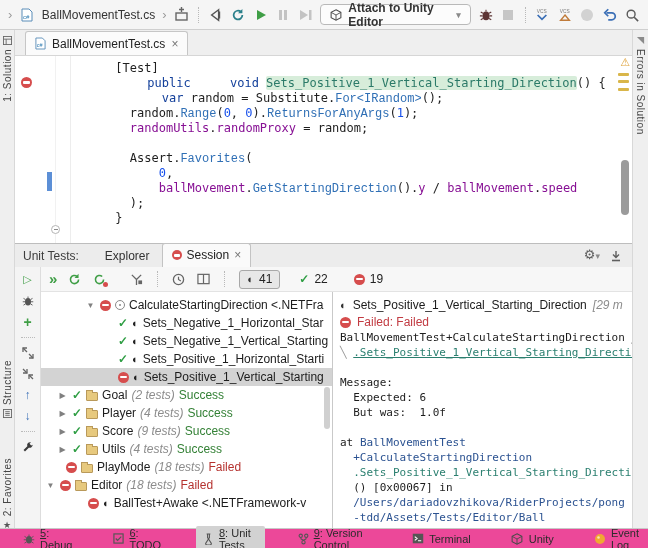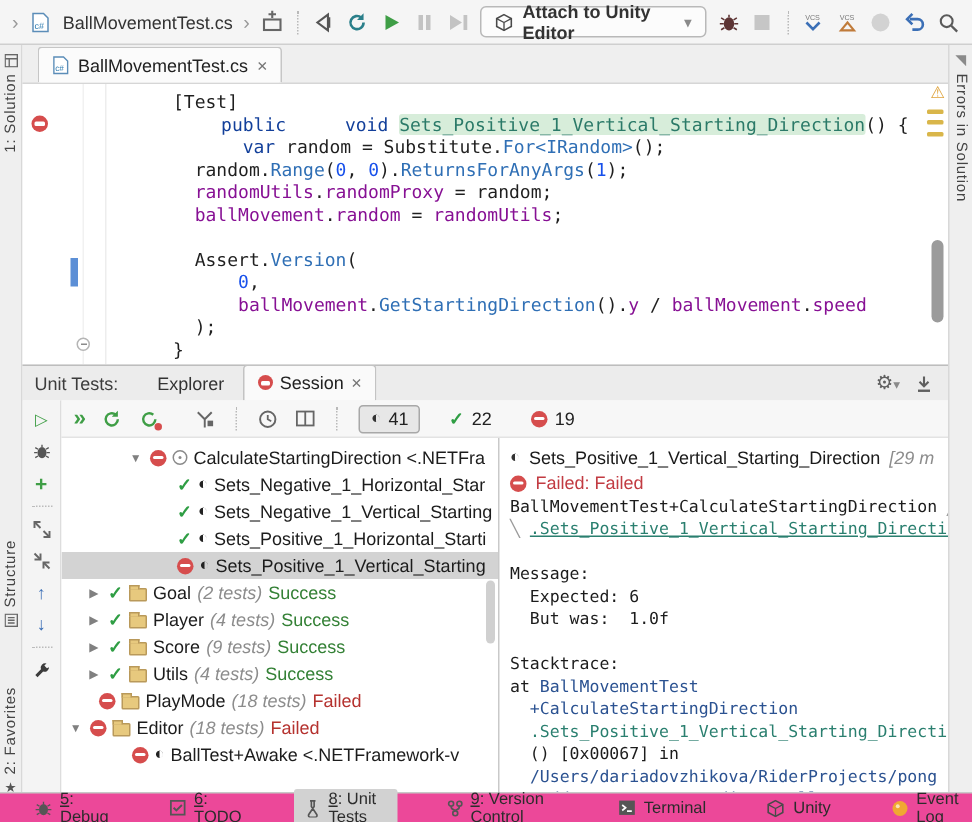--- a/index.html
+++ b/index.html
@@ -43,21 +43,21 @@
 
   
   .editor { position:absolute; top:56px; left:15px; right:16px; height:187px; background:#fff; overflow:hidden; }
   .gutter { position:absolute; left:0; top:0; bottom:0; width:56px; border-right:1px solid #ededed; }
   .gut-line2 { position:absolute; left:40px; top:0; bottom:0; width:1px; background:#f1f1f1; }
   .code { position:absolute; left:57px; top:5px; right:16px; }
   .code-line { white-space:pre; font:12px/15px "DejaVu Sans Mono", monospace; height:15px; }
   .tk-p { color:#1f1f1f; }
   .tk-k { color:#123f9a;margin-left:32px; }
   .tk-d { color:#2b7a68; background:#d7edda; border-radius:2px; }
-  .tk-c { color:#2f6fb5; }
+  .tk-c { color:#2f6fb5;font-family:Liberation Mono, monospace; }
   .tk-f { color:#871094; }
   .tk-n { color:#1750eb; }
   .ico-fail { display:inline-block; width:11px; height:11px; border-radius:50%; background:#d64d4d; position:relative; flex:none; }
   .ico-fail::after { content:""; position:absolute; left:2px; right:2px; top:4px; height:2.5px; background:#fff; border-radius:1px; }
   .gut-fail { position:absolute; left:6px; top:21px; }
   .change-bar { position:absolute; left:32px; top:116px; width:5px; height:19px; background:#5c8fd6; }
   .fold-minus { position:absolute; left:36px; top:169px; width:9px; height:9px; border:1px solid #b5b5b5;
     border-radius:50%; background:#fff; }
   .fold-minus::after { content:""; position:absolute; left:1.5px; right:1.5px; top:3px; height:1px; background:#8a8a8a; }
   .warn-tri { position:absolute; right:2px; top:0px; color:#dfa33c; font-size:11px; line-height:12px; }
@@ -284,23 +284,22 @@
       <span class="ico-fail gut-fail"></span>
       <span class="change-bar"></span>
       <span class="fold-minus"></span>
     </div>
     <div class="code">
         <div class="code-line"><span class="tk-p">      [Test]</span></div>
         <div class="code-line"><span class="tk-p">      </span><span class="tk-k">public</span><span class="tk-p"> </span><span class="tk-k">void</span><span class="tk-p"> </span><span class="tk-d">Sets_Positive_1_Vertical_Starting_Direction</span><span class="tk-p">() {</span></div>
         <div class="code-line"><span class="tk-p">        </span><span class="tk-k">var</span><span class="tk-p"> random = Substitute.</span><span class="tk-c">For&lt;IRandom&gt;</span><span class="tk-p">();</span></div>
         <div class="code-line"><span class="tk-p">        random.</span><span class="tk-c">Range</span><span class="tk-p">(</span><span class="tk-n">0</span><span class="tk-p">, </span><span class="tk-n">0</span><span class="tk-p">).</span><span class="tk-c">ReturnsForAnyArgs</span><span class="tk-p">(</span><span class="tk-n">1</span><span class="tk-p">);</span></div>
         <div class="code-line"><span class="tk-p">        </span><span class="tk-f">randomUtils</span><span class="tk-p">.</span><span class="tk-f">randomProxy</span><span class="tk-p"> = random;</span></div>
-        <div class="code-line"><span class="tk-p">        </span><span class="tk-f">ballMovement</span><span class="tk-p">.</span><span class="tk-f">random</span><span class="tk-p"> = </span><span class="tk-f">randomUtils</span><span class="tk-p">;</span></div>
         <div class="code-line"> </div>
-        <div class="code-line"><span class="tk-p">        Assert.</span><span class="tk-c">Version</span><span class="tk-p">(</span></div>
+        <div class="code-line"><span class="tk-p">        Assert.</span><span class="tk-c">Favorites</span><span class="tk-p">(</span></div>
         <div class="code-line"><span class="tk-p">            </span><span class="tk-n">0</span><span class="tk-p">,</span></div>
         <div class="code-line"><span class="tk-p">            </span><span class="tk-f">ballMovement</span><span class="tk-p">.</span><span class="tk-c">GetStartingDirection</span><span class="tk-p">().</span><span class="tk-f">y</span><span class="tk-p"> / </span><span class="tk-f">ballMovement</span><span class="tk-p">.</span><span class="tk-f">speed</span></div>
         <div class="code-line"><span class="tk-p">        );</span></div>
         <div class="code-line"><span class="tk-p">      }</span></div>
       </div>
     <span class="warn-tri">⚠</span>
     <span class="stripe-mark sm1"></span>
     <span class="stripe-mark sm2"></span>
     <span class="stripe-mark sm3"></span>
     <span class="scroll-thumb"></span>
@@ -506,21 +505,20 @@
         <span>Failed: Failed</span>
       </div>
       <div id="details-mono">
           <div class="d-line"><span class="dk-p">BallMovementTest+CalculateStartingDirection</span><span class="dk-g"> ╱</span></div>
           <div class="d-line"><span class="dk-g">╲ </span><span class="dk-link">.Sets_Positive_1_Vertical_Starting_Direction</span></div>
           <div class="d-line"> </div>
           <div class="d-line"><span class="dk-p">Message:</span></div>
           <div class="d-line"><span class="dk-p">  Expected: 6</span></div>
           <div class="d-line"><span class="dk-p">  But was:  1.0f</span></div>
           <div class="d-line"> </div>
-          <div class="d-line"><span class="dk-p">Stacktrace:</span></div>
           <div class="d-line"><span class="dk-p">at </span><span class="dk-b">BallMovementTest</span></div>
           <div class="d-line"><span class="dk-b">  +CalculateStartingDirection</span></div>
           <div class="d-line"><span class="dk-p">  </span><span class="dk-t">.Sets_Positive_1_Vertical_Starting_Direction</span></div>
           <div class="d-line"><span class="dk-p">  () [0x00067] in</span></div>
           <div class="d-line"><span class="dk-p">  </span><span class="dk-b">/Users/dariadovzhikova/RiderProjects/pong</span></div>
           <div class="d-line"><span class="dk-p">  </span><span class="dk-b">-tdd/Assets/Tests/Editor/Ball</span></div>
         </div>
     </div>
   </div>
 

